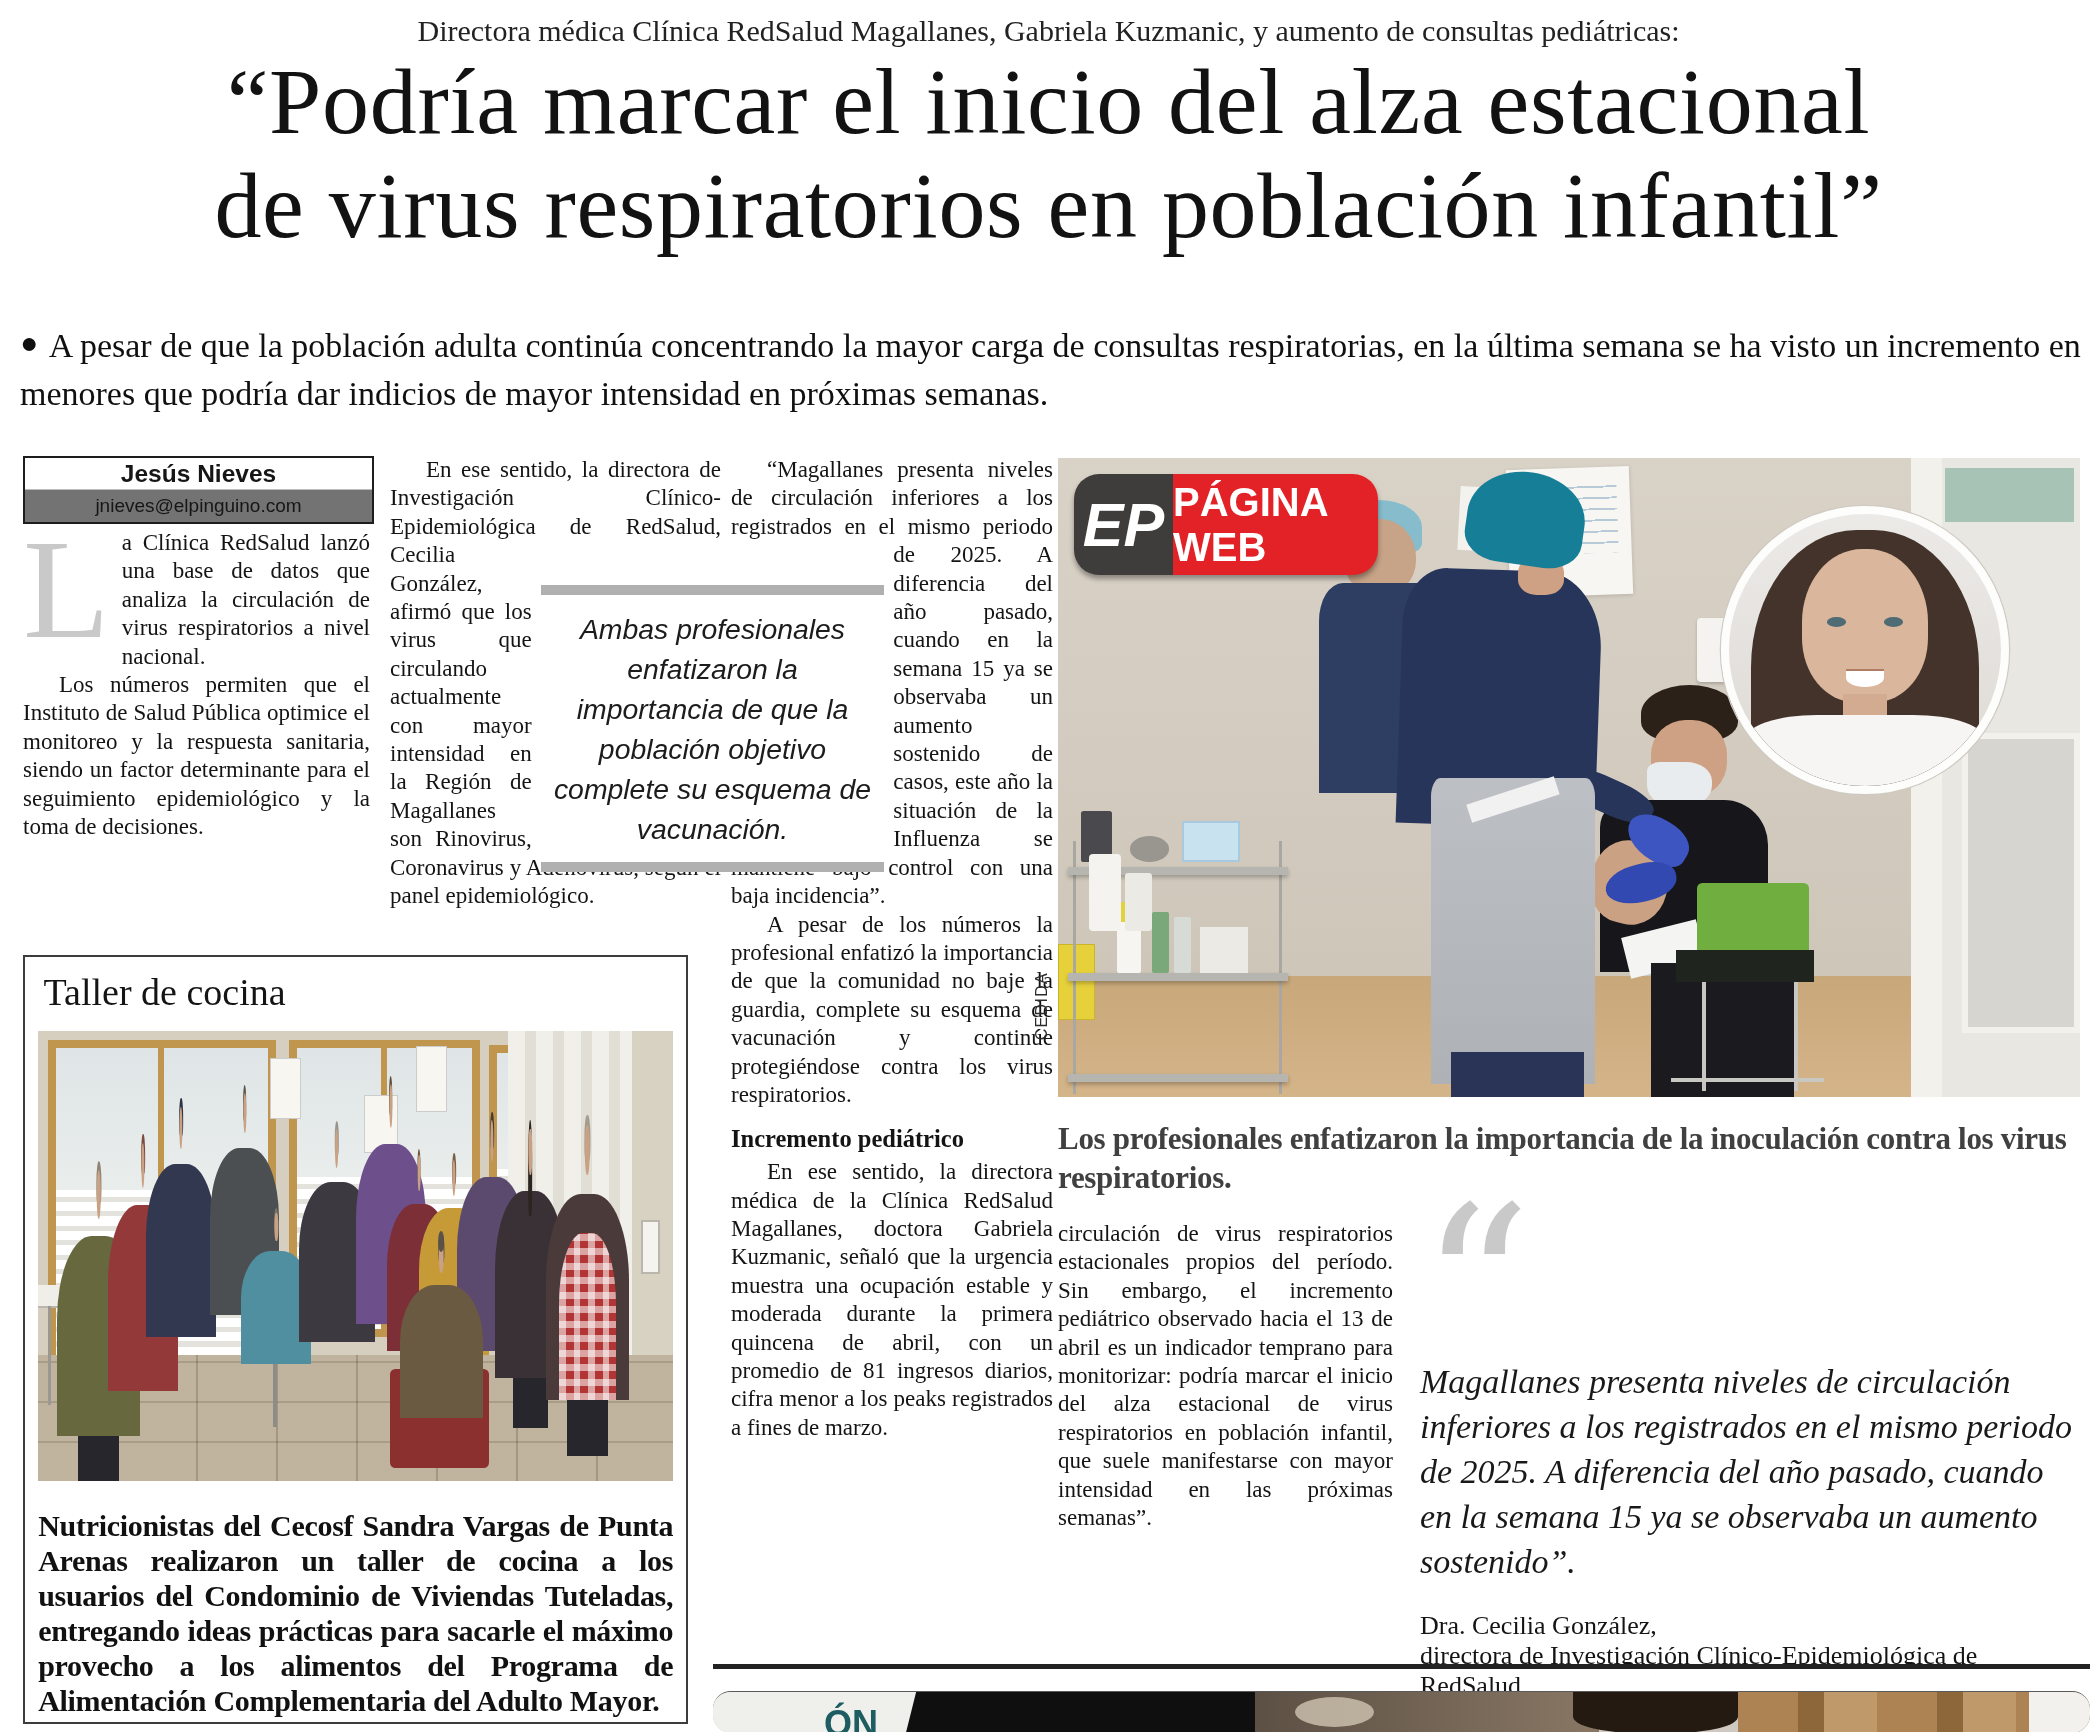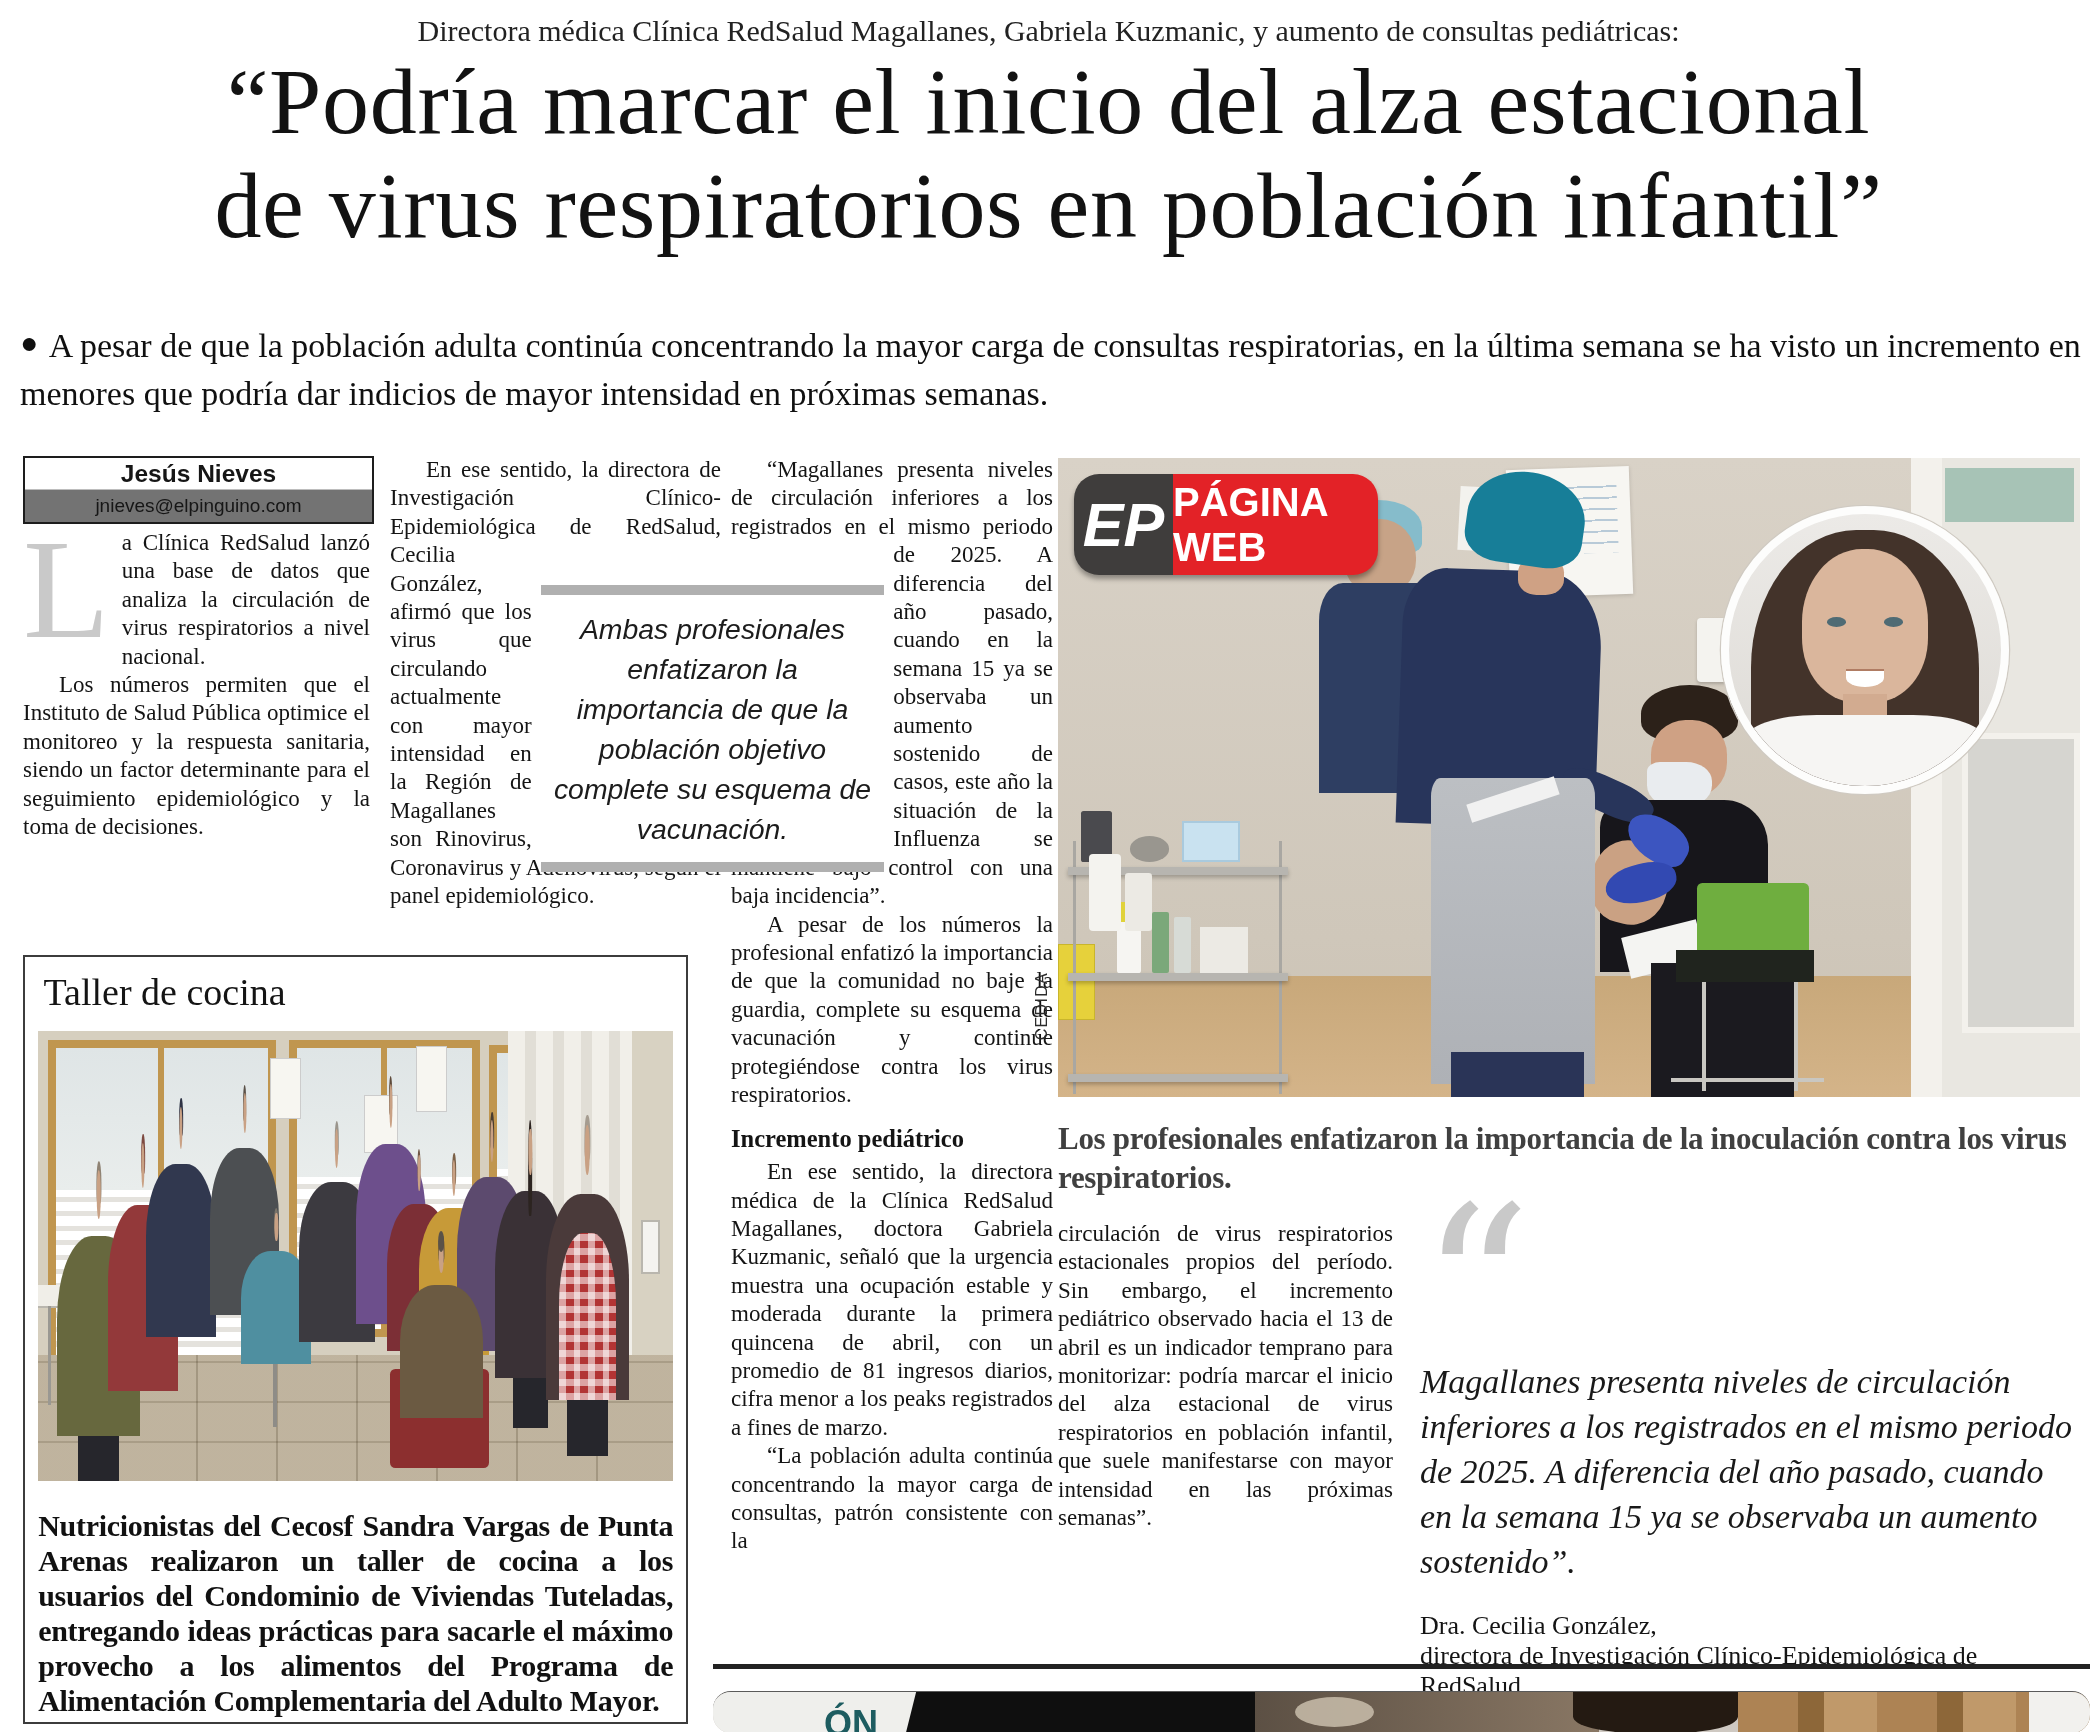--- a/index.html
+++ b/index.html
@@ -179,21 +179,20 @@
 <div class="abs bodytext col3">
   <p class="p ind">
     <span>“Magallanes presenta niveles de circulación inferiores a los registrados en el mismo periodo de</span>
     <span class="cut-l"></span>
     <span>2025. A diferencia del año pasado, cuando en la semana 15 ya se observaba un aumento sostenido de</span>
     <span>casos, este año la situación de la Influenza se mantiene bajo control con una baja incidencia”.</span>
   </p>
   <p class="p ind"><span>A pesar de los números la profesional enfatizó la importancia de que la comunidad no baje la guardia, complete su esquema de vacunación y continúe protegiéndose contra los virus respiratorios.</span></p>
   <div class="subhead">Incremento pediátrico</div>
   <p class="p ind"><span>En ese sentido, la directora médica de la Clínica RedSalud Magallanes, doctora Gabriela Kuzmanic, señaló que la urgencia muestra una ocupación estable y moderada durante la primera quincena de abril, con un promedio de 81 ingresos diarios, cifra menor a los peaks registrados a fines de marzo.</span></p>
-  <p class="p ind"><span>“La población adulta continúa concentrando la mayor carga de consultas, patrón consistente con la</span></p>
 </div>
 
 <div class="abs pullq">
   <div class="t">Ambas profesionales enfatizaron la importancia de que la población objetivo complete su esquema de vacunación.</div>
 </div>
 
 <div class="abs mphoto">
   <div class="abs floor"></div>
   <div class="abs doorframe"></div>
   <div class="abs door"></div>

